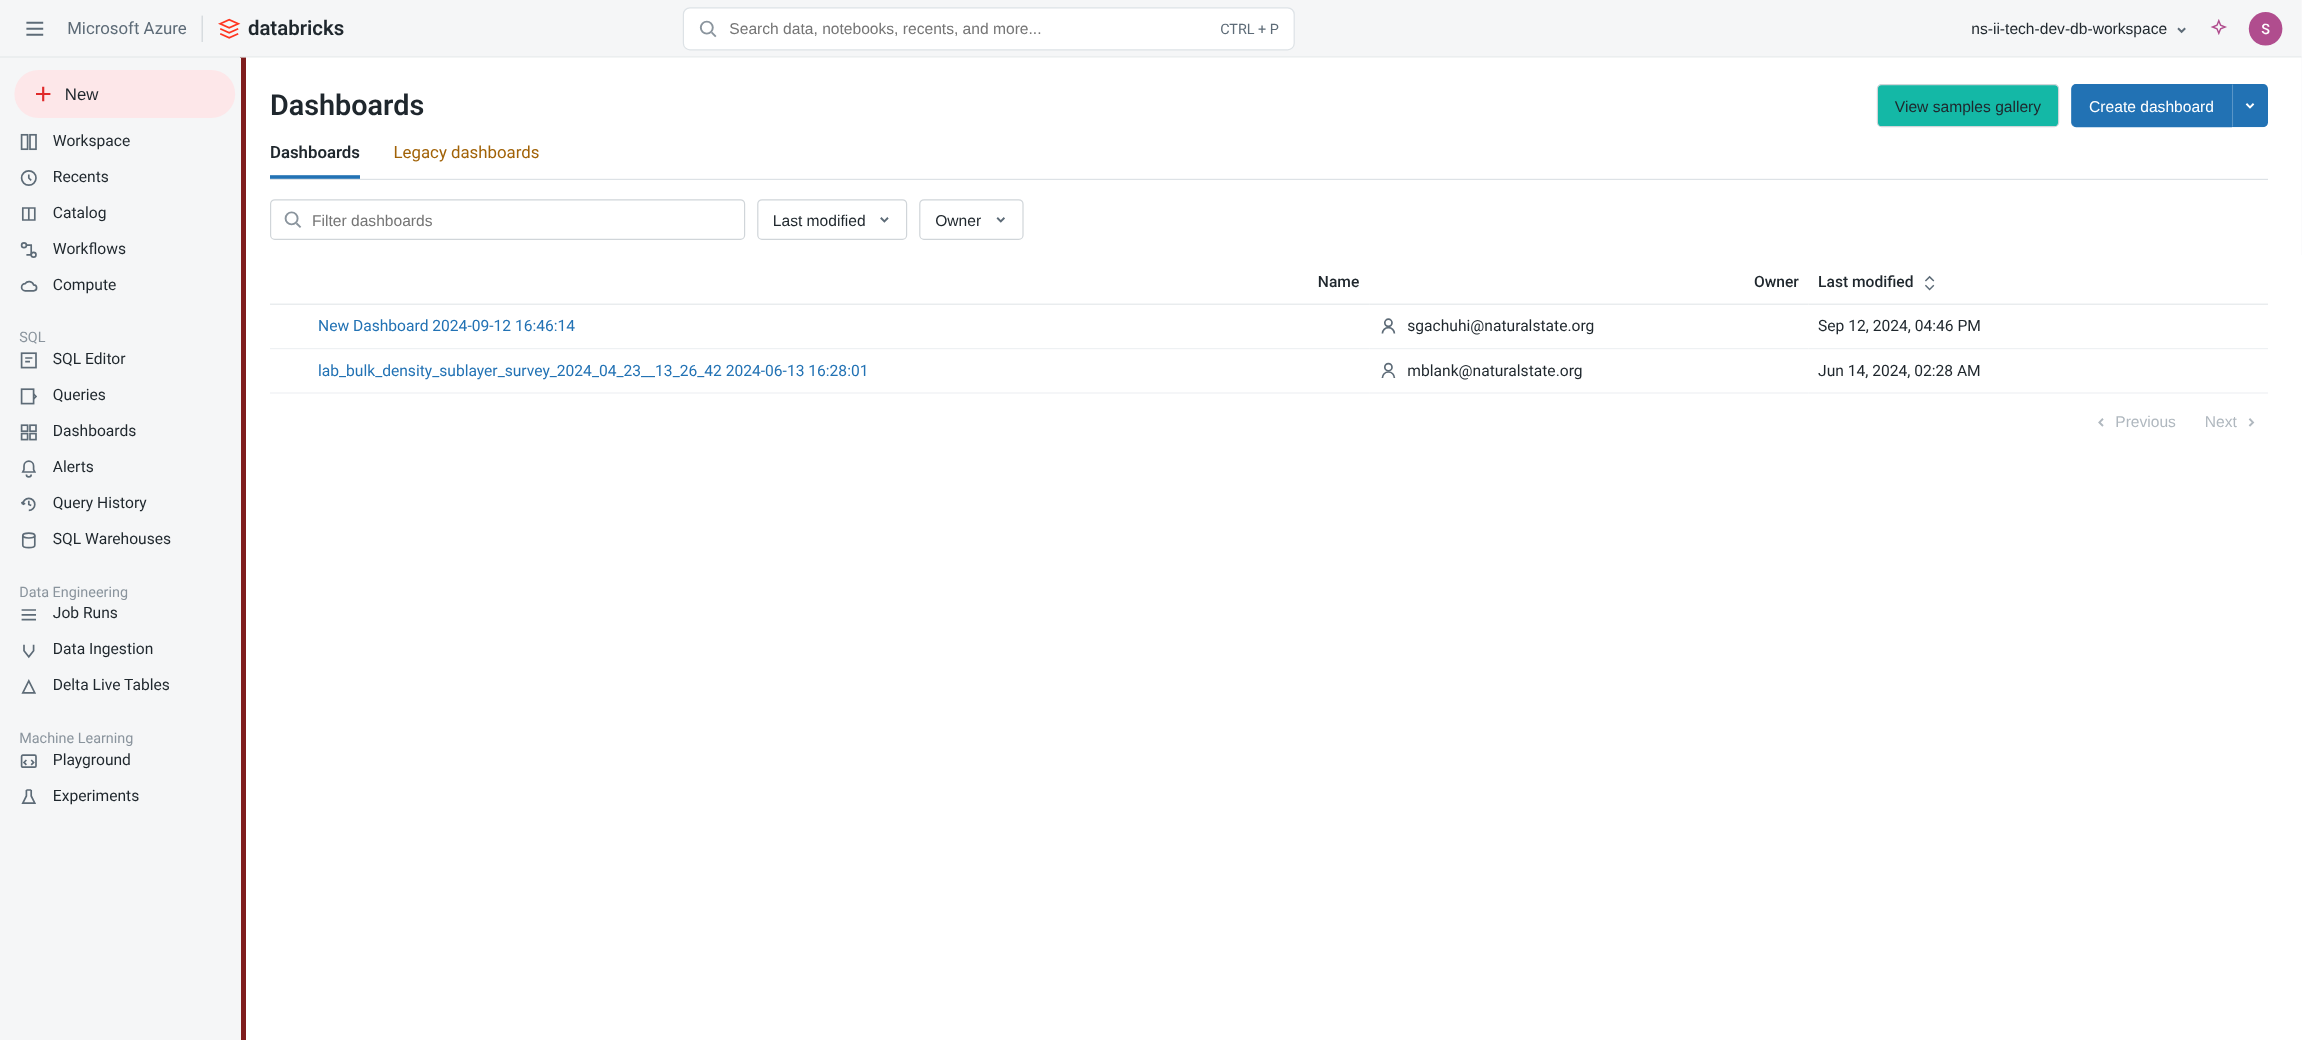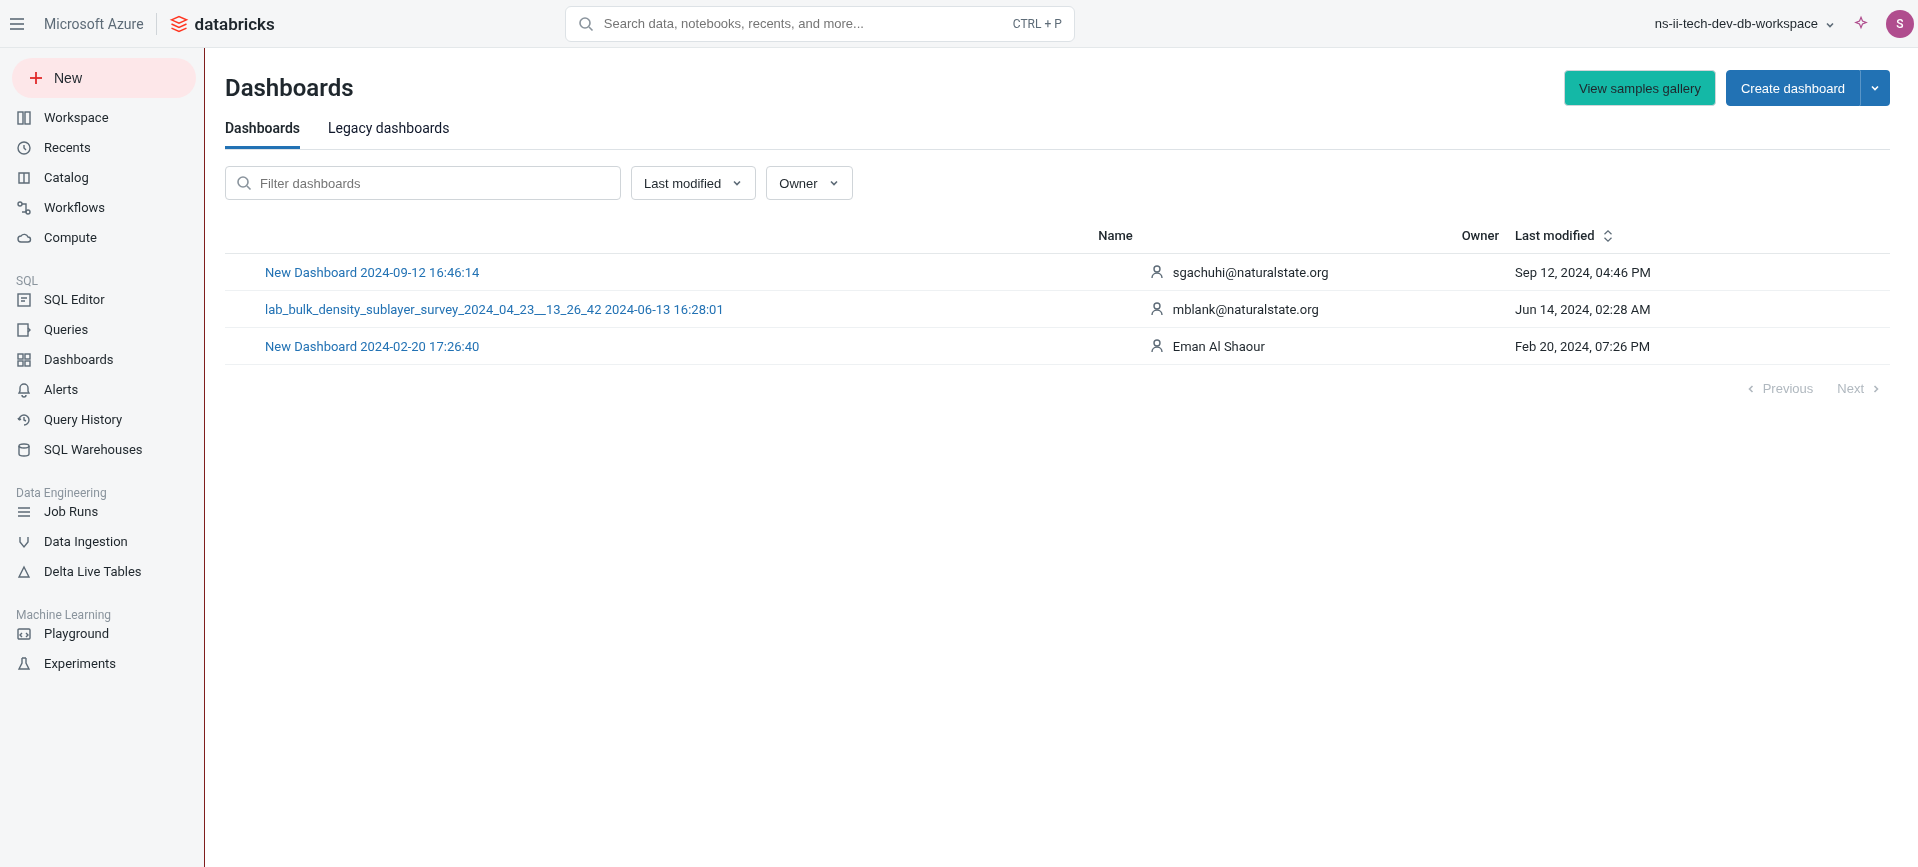--- a/index.html
+++ b/index.html
@@ -1,55 +1,55 @@
 <!DOCTYPE html>
 <html><head>
 <meta charset="utf-8">
 <style>
   * { box-sizing: border-box; margin: 0; padding: 0; }
   body { font-family: -apple-system, BlinkMacSystemFont, "Segoe UI", Roboto, sans-serif; font-size: 13px; color: #1f272d; background: #f5f6f7; }
   
   
-  .header { display: flex; align-items: center; height: 48px; padding: 0 4px; background: #f5f6f7; border-bottom: 1px solid #e4e8ea; }
+  .header { display: flex; align-items: center; height: 48px; padding: 0 16px; background: #f5f6f7; border-bottom: 1px solid #e4e8ea; }
   .menu-btn { background: none; border: none; cursor: pointer; padding: 4px; display: flex; align-items: center; margin-right: 14px; }
   .brand-azure { color: #5d6b77; font-size: 14px; margin-right: 12px; }
   .brand-sep { width: 1px; height: 22px; background: #d0d5d9; margin-right: 12px; }
   .brand-db { display: flex; align-items: center; gap: 6px; font-weight: 600; font-size: 17px; color: #1f272d; }
   .header-search { flex: 0 0 auto; margin: 0 auto; width: 510px; height: 36px; background: #fff; border: 1px solid #dde2e6; border-radius: 6px; display: flex; align-items: center; padding: 0 12px; gap: 10px; }
   .header-search input { flex: 1; border: none; outline: none; font-size: 13px; color: #5d6b77; background: transparent; }
   .kbd { color: #5d6b77; font-size: 12px; }
   .header-right { display: flex; align-items: center; gap: 12px; margin-left: auto; }
   .workspace-btn { background: none; border: none; display: flex; align-items: flex-end; gap: 6px; font-size: 13px; color: #1f272d; cursor: pointer; }
   .avatar { width: 28px; height: 28px; border-radius: 50%; background: #b04d8e; color: #fff; display: flex; align-items: center; justify-content: center; font-size: 12px; font-weight: 500; }
   .sparkle-btn { color: #b04d8e; background: none; border: none; cursor: pointer; padding: 4px; display:flex; align-items:center; }
 
   
   .layout { display: flex; height: calc(100vh - 48px); }
-  .sidebar { width: 205px; background: #f5f6f7; padding: 10px 8px; overflow-y: auto; border-right: 1px solid #7f1d1d; }
+  .sidebar { width: 205px; background: #f5f6f7; padding: 10px 8px; overflow-y: auto; border-right: 5px solid #7f1d1d; }
   .main { flex: 1; background: #fff; padding: 16px 28px 24px 20px; overflow-y: auto; }
 
   
   .new-btn { display: flex; align-items: center; gap: 10px; width: 184px; height: 40px; background: #fde7e9; border: none; border-radius: 20px; padding: 0 16px; font-size: 14px; color: #1f272d; cursor: pointer; margin: 0 4px 12px 4px; }
   .nav-item { display: flex; align-items: flex-start; gap: 12px; height: 30px; padding: 0 8px; border-radius: 4px; cursor: pointer; font-size: 13px; color: #1f272d; }
   .nav-section { font-size: 12px; color: #8a949d; padding: 14px 8px 4px 8px; }
   .nav-icon { width: 16px; height: 16px; flex: 0 0 16px; display: flex; align-items: center; justify-content: center; color: #5d6b77; }
 
   
   .page-header { display: flex; align-items: center; justify-content: space-between; margin-bottom: 14px; padding-top: 6px;}
   .page-title { font-size: 24px; font-weight: 600; }
   .page-actions { display: flex; gap: 10px; align-items: stretch; }
   .btn { border: 1px solid #d0d5d9; background: #14b8a6; border-radius: 4px; padding: 0 14px; height: 36px; font-size: 13px; cursor: pointer; color: #1f272d; }
   .btn-primary { background: #2272b4; border-color: #2272b4; color: #fff; }
   .btn-group { display: flex; }
   .btn-group .btn-primary:first-child { border-radius: 4px 0 0 4px; }
   .btn-group .btn-primary.dropdown-btn { border-radius: 0 4px 4px 0; border-left: 1px solid rgba(255,255,255,0.25); padding: 0 8px; }
 
   
   .tabs { display: flex; gap: 28px; border-bottom: 1px solid #dde2e6; margin-bottom: 16px; }
-  .tab { padding: 0 0 10px 0; font-size: 14px; color: #0f172a; cursor: pointer; border-bottom: 3px solid transparent; }
+  .tab { padding: 0 0 10px 0; font-size: 14px; color: #a16207; cursor: pointer; border-bottom: 3px solid transparent; }
   .tab.active { color: #1f272d; font-weight: 600; border-bottom-color: #2272b4; }
 
   
   .filter-row { display: flex; gap: 10px; margin-bottom: 18px; }
   .filter-search { width: 396px; height: 34px; border: 1px solid #d0d5d9; border-radius: 4px; display: flex; align-items: center; padding: 0 10px; gap: 8px; }
   .filter-search input { flex: 1; border: none; outline: none; font-size: 13px; }
   .filter-btn { height: 34px; border: 1px solid #d0d5d9; background: #fff; border-radius: 4px; padding: 0 12px; display: flex; align-items: center; gap: 10px; font-size: 13px; cursor: pointer; color: #1f272d; }
 
   
   .table { width: 100%; border-collapse: collapse; }
@@ -347,33 +347,20 @@
               <div class="owner-cell">
                 <svg width="16" height="16" viewBox="0 0 16 16" fill="none" stroke="#5d6b77" stroke-width="1.4">
                   <circle cx="8" cy="5" r="3"></circle>
                   <path d="M3 14c0-2.8 2.2-5 5-5s5 2.2 5 5"></path>
                 </svg>
                 <span>mblank@naturalstate.org</span>
               </div>
             </td>
             <td class="col-mod"><span>Jun 14, 2024, 02:28 AM</span></td>
           </tr>
-          <tr>
-            <td class="col-name"><span class="link">New Dashboard 2024-02-20 17:26:40</span></td>
-            <td class="col-owner">
-              <div class="owner-cell">
-                <svg width="16" height="16" viewBox="0 0 16 16" fill="none" stroke="#5d6b77" stroke-width="1.4">
-                  <circle cx="8" cy="5" r="3"></circle>
-                  <path d="M3 14c0-2.8 2.2-5 5-5s5 2.2 5 5"></path>
-                </svg>
-                <span>Eman Al Shaour</span>
-              </div>
-            </td>
-            <td class="col-mod"><span>Feb 20, 2024, 07:26 PM</span></td>
-          </tr>
         </tbody>
     </table>
 
     <div class="pagination">
       <button class="page-btn">
         <svg width="12" height="12" viewBox="0 0 12 12" fill="none" stroke="#b0b8bf" stroke-width="1.6">
             <path d="M7.5 3l-3 3 3 3"></path>
           </svg>
         <span>Previous</span>
       </button>

